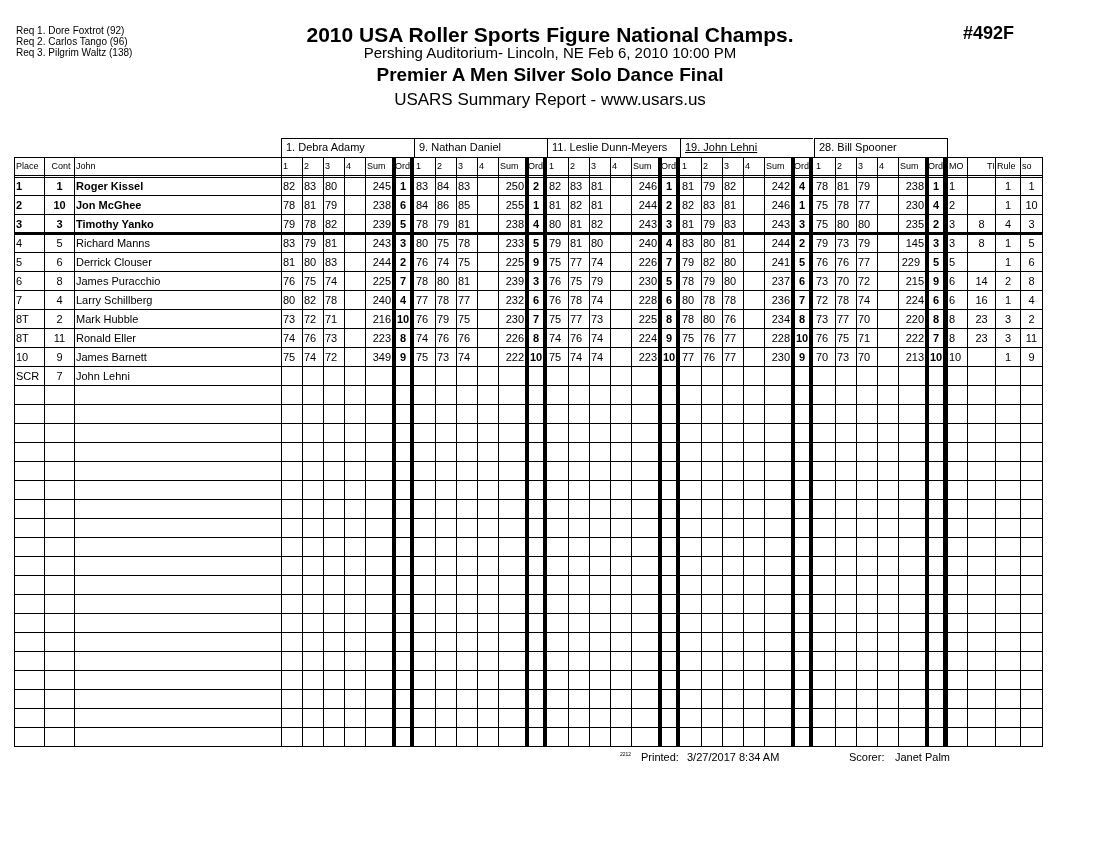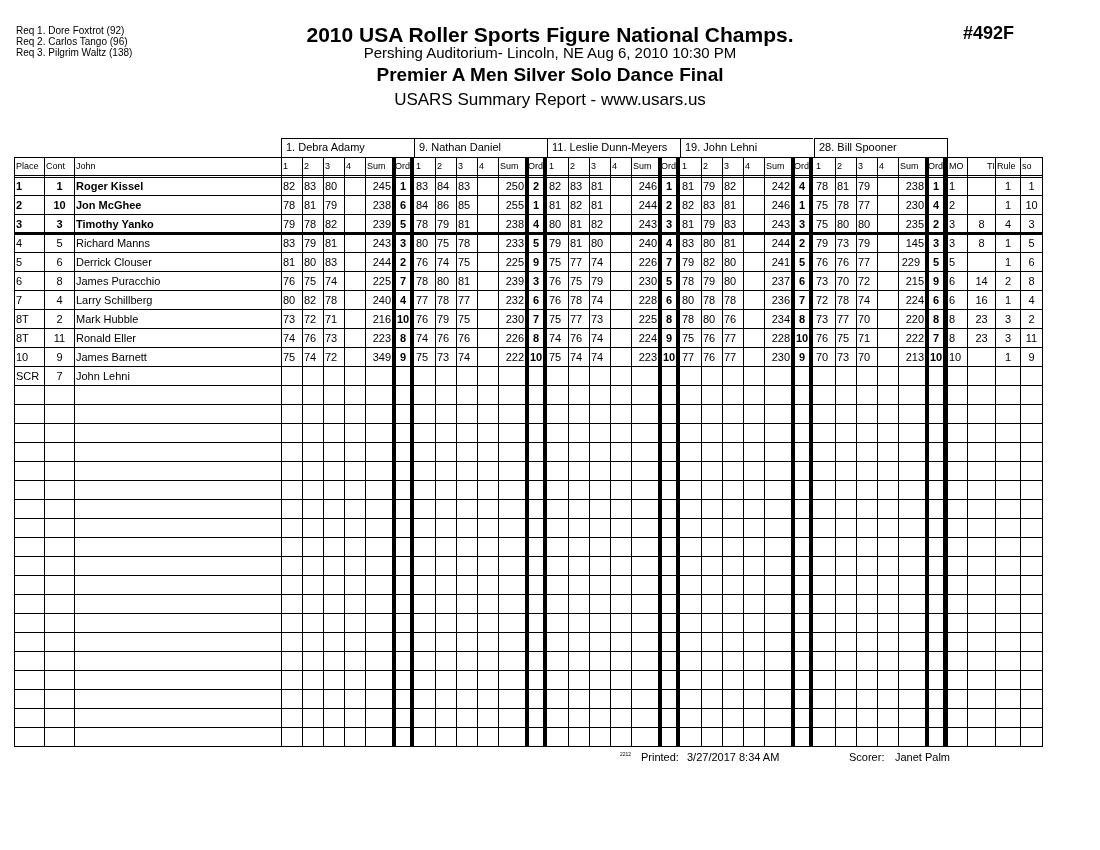--- a/index.html
+++ b/index.html
@@ -23,37 +23,37 @@
 </style>
 </head>
 <body>
 
 <div class="abs req" style="top:25px;">Req  1.  Dore Foxtrot (92)</div>
 <div class="abs req" style="top:36px;">Req  2.  Carlos Tango (96)</div>
 <div class="abs req" style="top:47px;">Req  3.  Pilgrim Waltz (138)</div>
 
 <div class="abs title" style="top:23px;">2010 USA Roller Sports Figure National Champs.</div>
 <div class="abs hdr-num" style="top:23px; left:963px;">#492F</div>
-<div class="abs sub" style="top:44px;">Pershing Auditorium- Lincoln, NE  Aug 6, 2010  10:30 PM</div>
+<div class="abs sub" style="top:44px;">Pershing Auditorium- Lincoln, NE  Feb 6, 2010  10:00 PM</div>
 <div class="abs event" style="top:64px;">Premier A Men Silver Solo Dance Final</div>
 <div class="abs report" style="top:90px;">USARS Summary Report - www.usars.us</div>
 
 <div id="grid">
     <div class="vline" style="left: 281px; top: 138px; width: 133px; height: 1px;"></div>
     <div class="vline" style="left: 281px; top: 138px; height: 19px; width: 1px;"></div>
     <div class="judge-name" style="left: 281px; top: 139px; width: 133px; height: 17px;">1.  Debra Adamy</div>
     <div class="vline" style="left: 414px; top: 138px; width: 133px; height: 1px;"></div>
     <div class="vline" style="left: 414px; top: 138px; height: 19px; width: 1px;"></div>
     <div class="judge-name" style="left: 414px; top: 139px; width: 133px; height: 17px;">9.  Nathan Daniel</div>
     <div class="vline" style="left: 547px; top: 138px; width: 133px; height: 1px;"></div>
     <div class="vline" style="left: 547px; top: 138px; height: 19px; width: 1px;"></div>
     <div class="judge-name" style="left: 547px; top: 139px; width: 133px; height: 17px;">11.  Leslie Dunn-Meyers</div>
     <div class="vline" style="left: 680px; top: 138px; width: 133px; height: 1px;"></div>
     <div class="vline" style="left: 680px; top: 138px; height: 19px; width: 1px;"></div>
-    <div class="judge-name" style="left: 680px; top: 139px; width: 113px; height: 17px;">19.  John Lehni</div>
+    <div class="judge-name" style="left: 680px; top: 139px; width: 113px; height: 17px; text-decoration: underline;">19.  John Lehni</div>
     <div class="vline" style="left: 814px; top: 138px; width: 133px; height: 1px;"></div>
     <div class="vline" style="left: 814px; top: 138px; height: 19px; width: 1px;"></div>
     <div class="judge-name" style="left: 814px; top: 139px; width: 133px; height: 17px;">28.  Bill Spooner</div>
     <div class="vline" style="left: 947px; top: 138px; height: 19px; width: 1px;"></div>
     <div class="vline" style="left: 14px; top: 157px; width: 1028px; height: 1px;"></div>
     <div class="vline" style="left: 14px; top: 175px; width: 1028px; height: 1px;"></div>
     <div class="vline" style="left: 14px; top: 177px; width: 1028px; height: 1px;"></div>
     <div class="vline" style="left: 14px; top: 195px; width: 1028px; height: 1px;"></div>
     <div class="vline" style="left: 14px; top: 214px; width: 1028px; height: 1px;"></div>
     <div class="vline" style="left: 14px; top: 232px; width: 1028px; height: 3px;"></div>
@@ -117,21 +117,21 @@
     <div class="vline" style="left: 877px; top: 157px; height: 590px; width: 1px;"></div>
     <div class="vline" style="left: 898px; top: 157px; height: 590px; width: 1px;"></div>
     <div class="vline" style="left: 925px; top: 157px; height: 590px; width: 4px;"></div>
     <div class="vline" style="left: 943px; top: 157px; height: 590px; width: 4px;"></div>
     <div class="vline" style="left: 947px; top: 157px; height: 590px; width: 1px;"></div>
     <div class="vline" style="left: 967px; top: 157px; height: 590px; width: 1px;"></div>
     <div class="vline" style="left: 995px; top: 157px; height: 590px; width: 1px;"></div>
     <div class="vline" style="left: 1020px; top: 157px; height: 590px; width: 1px;"></div>
     <div class="vline" style="left: 1042px; top: 157px; height: 590px; width: 1px;"></div>
     <div class="cell hcell" style="left: 16px; top: 157px; width: 27px; height: 18px; text-align: left;">Place</div>
-    <div class="cell hcell" style="left: 46px; top: 157px; width: 30px; height: 18px; text-align: left;">Cont</div>
+    <div class="cell hcell" style="left: 46px; top: 157px; width: 30px; height: 18px; text-align: center;">Cont</div>
     <div class="cell hcell" style="left: 76px; top: 157px; width: 204px; height: 18px; text-align: left;">John</div>
     <div class="cell hcell" style="left: 283px; top: 157px; width: 18px; height: 18px; text-align: left;">1</div>
     <div class="cell hcell" style="left: 304px; top: 157px; width: 18px; height: 18px; text-align: left;">2</div>
     <div class="cell hcell" style="left: 325px; top: 157px; width: 18px; height: 18px; text-align: left;">3</div>
     <div class="cell hcell" style="left: 346px; top: 157px; width: 18px; height: 18px; text-align: left;">4</div>
     <div class="cell hcell" style="left: 367px; top: 157px; width: 24px; height: 18px; text-align: left;">Sum</div>
     <div class="cell hcell" style="left: 395px; top: 157px; width: 15px; height: 18px; text-align: left;">Ord</div>
     <div class="cell hcell" style="left: 416px; top: 157px; width: 18px; height: 18px; text-align: left;">1</div>
     <div class="cell hcell" style="left: 437px; top: 157px; width: 18px; height: 18px; text-align: left;">2</div>
     <div class="cell hcell" style="left: 458px; top: 157px; width: 18px; height: 18px; text-align: left;">3</div>

